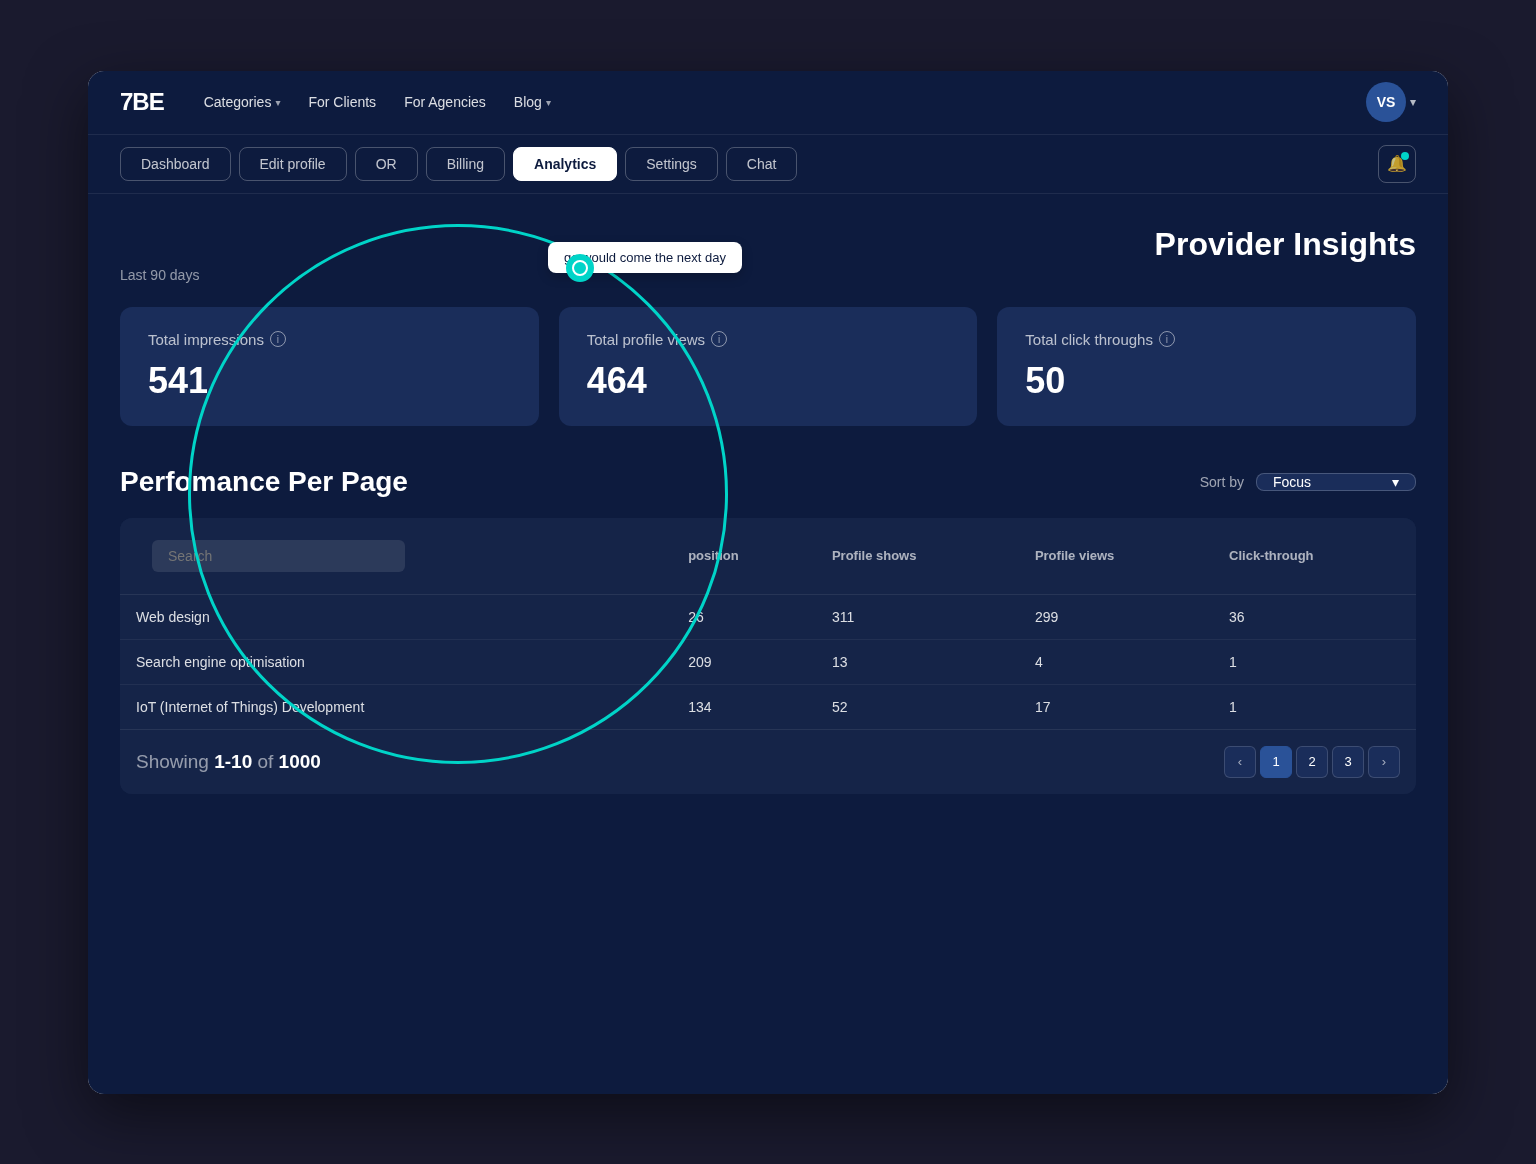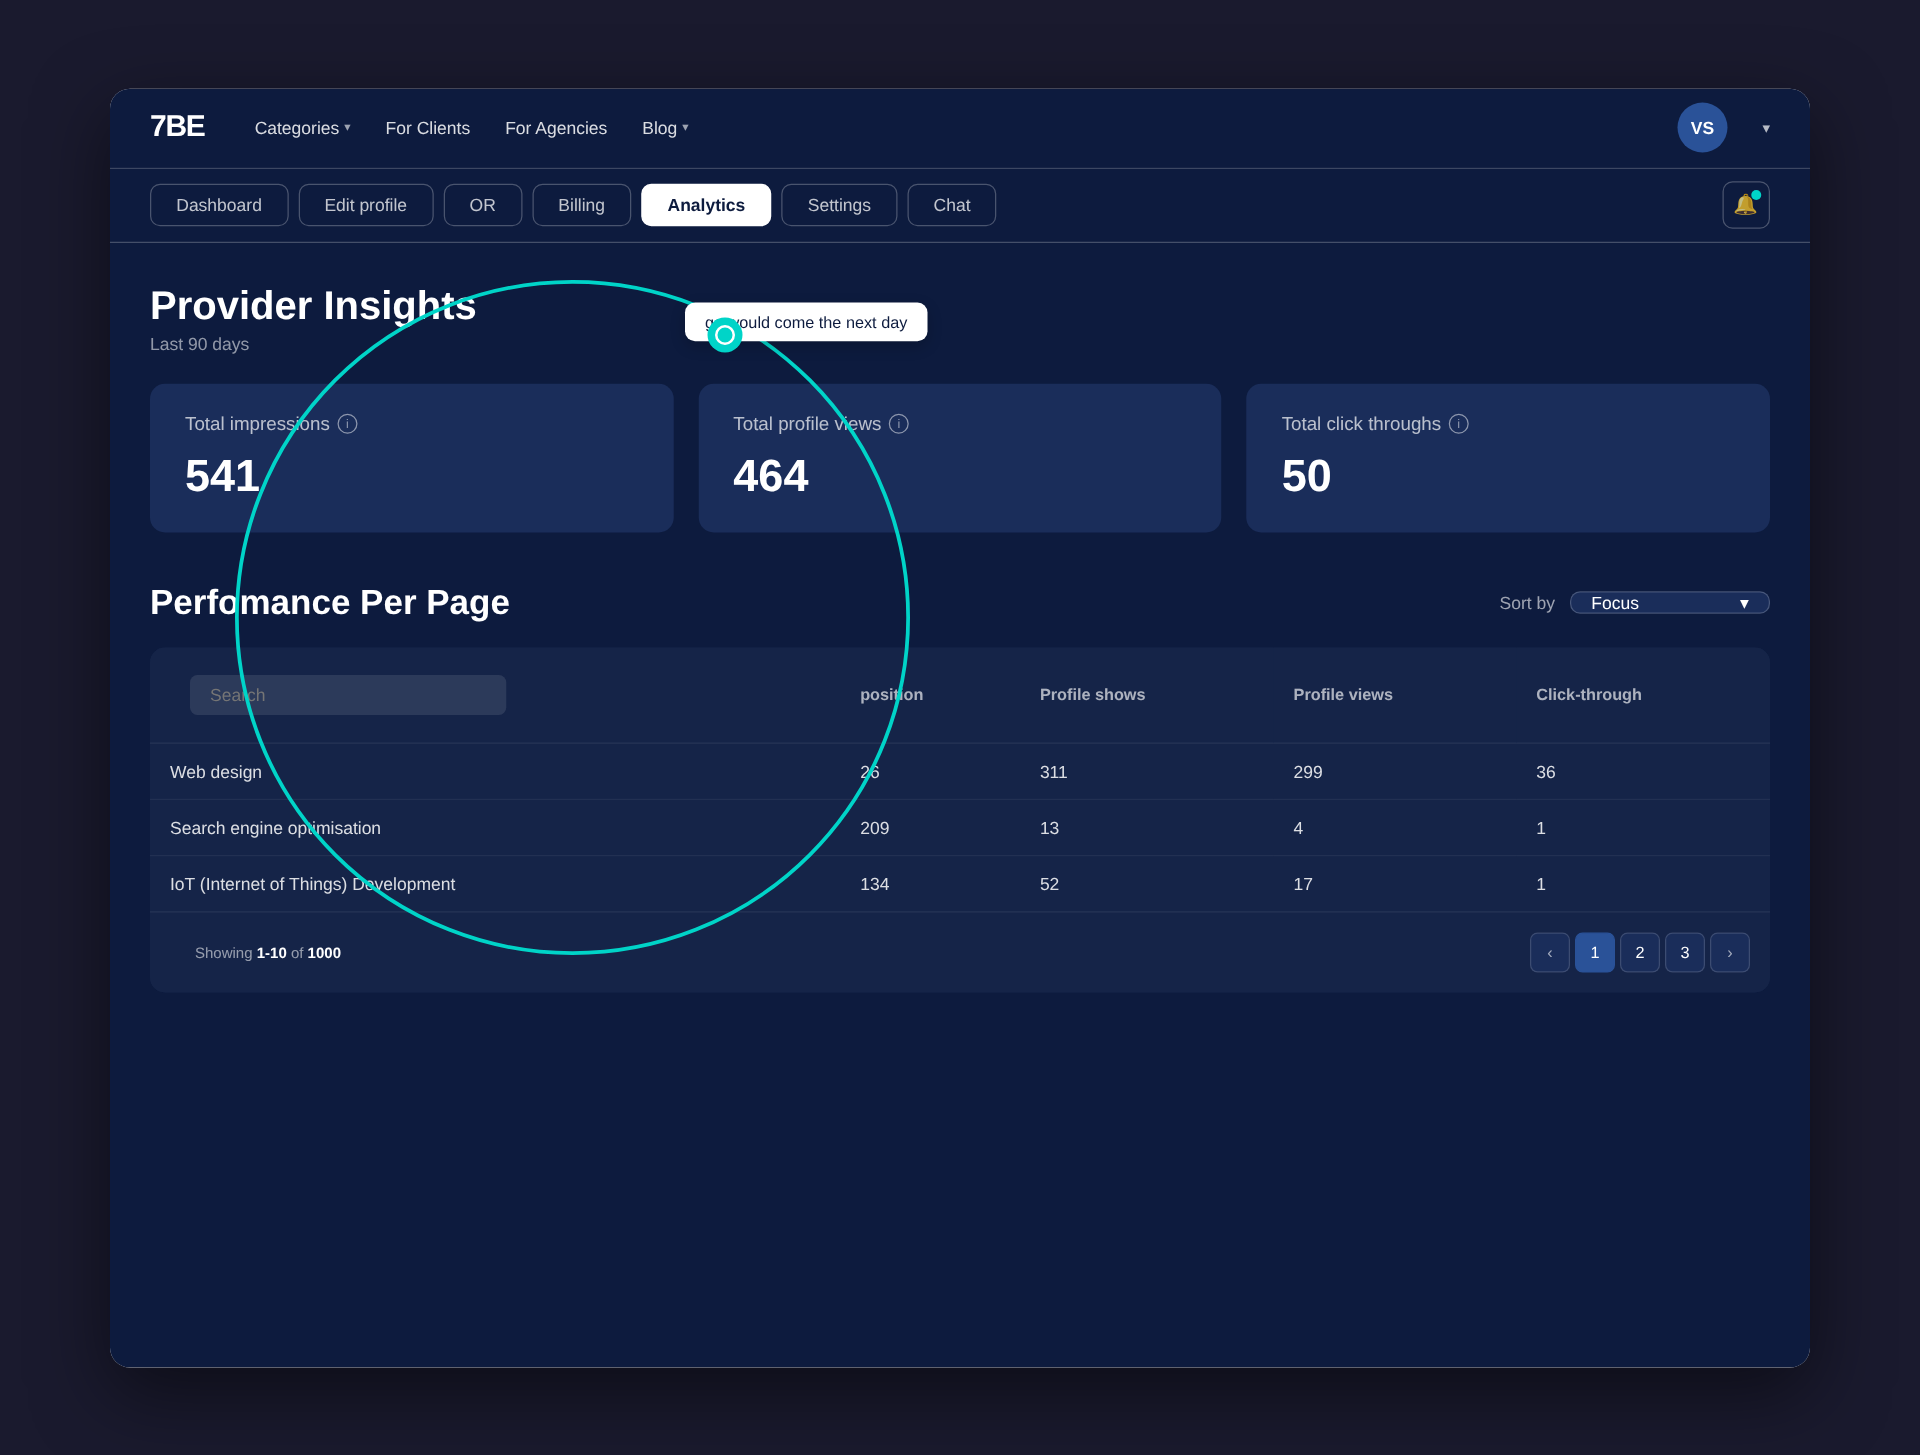--- a/index.html
+++ b/index.html
@@ -48,21 +48,21 @@
       display: flex;
       align-items: center;
       gap: 4px;
       cursor: pointer;
       justify-content: flex-end;
     }
     .nav-link .chevron { font-size: 10px; opacity: 0.7; }
     .nav-right {
       display: flex;
       align-items: center;
-      gap: 28px;
+      gap: 4px;
     }
     .avatar {
       width: 40px;
       height: 40px;
       border-radius: 50%;
       background: #2a5298;
       color: #fff;
       display: flex;
       align-items: center;
       justify-content: center;
@@ -190,20 +190,21 @@
     
     .insights-section {
       position: relative;
       z-index: 5;
     }
     .section-title {
       font-size: 32px;
       font-weight: 700;
       color: #fff;
       margin-bottom: 4px;
+      text-align: right;
     }
     .section-subtitle {
       font-size: 14px;
       color: rgba(255,255,255,0.55);
       margin-bottom: 24px;
     }
     .stats-row {
       display: flex;
       gap: 20px;
       margin-bottom: 40px;
@@ -320,23 +321,22 @@
     
     .pagination-bar {
       display: flex;
       align-items: center;
       justify-content: space-between;
       padding: 16px;
       border-top: 1px solid rgba(255,255,255,0.08);
       background: #152448;
     }
     .showing-text {
-      font-size: 12px;
+      font-size: 19px;
       color: rgba(255,255,255,0.55);
-      margin-left: 20px;
     }
     .showing-text strong { color: #fff; }
     .pagination-controls {
       display: flex;
       align-items: center;
       gap: 4px;
     }
     .page-btn {
       width: 32px;
       height: 32px;

